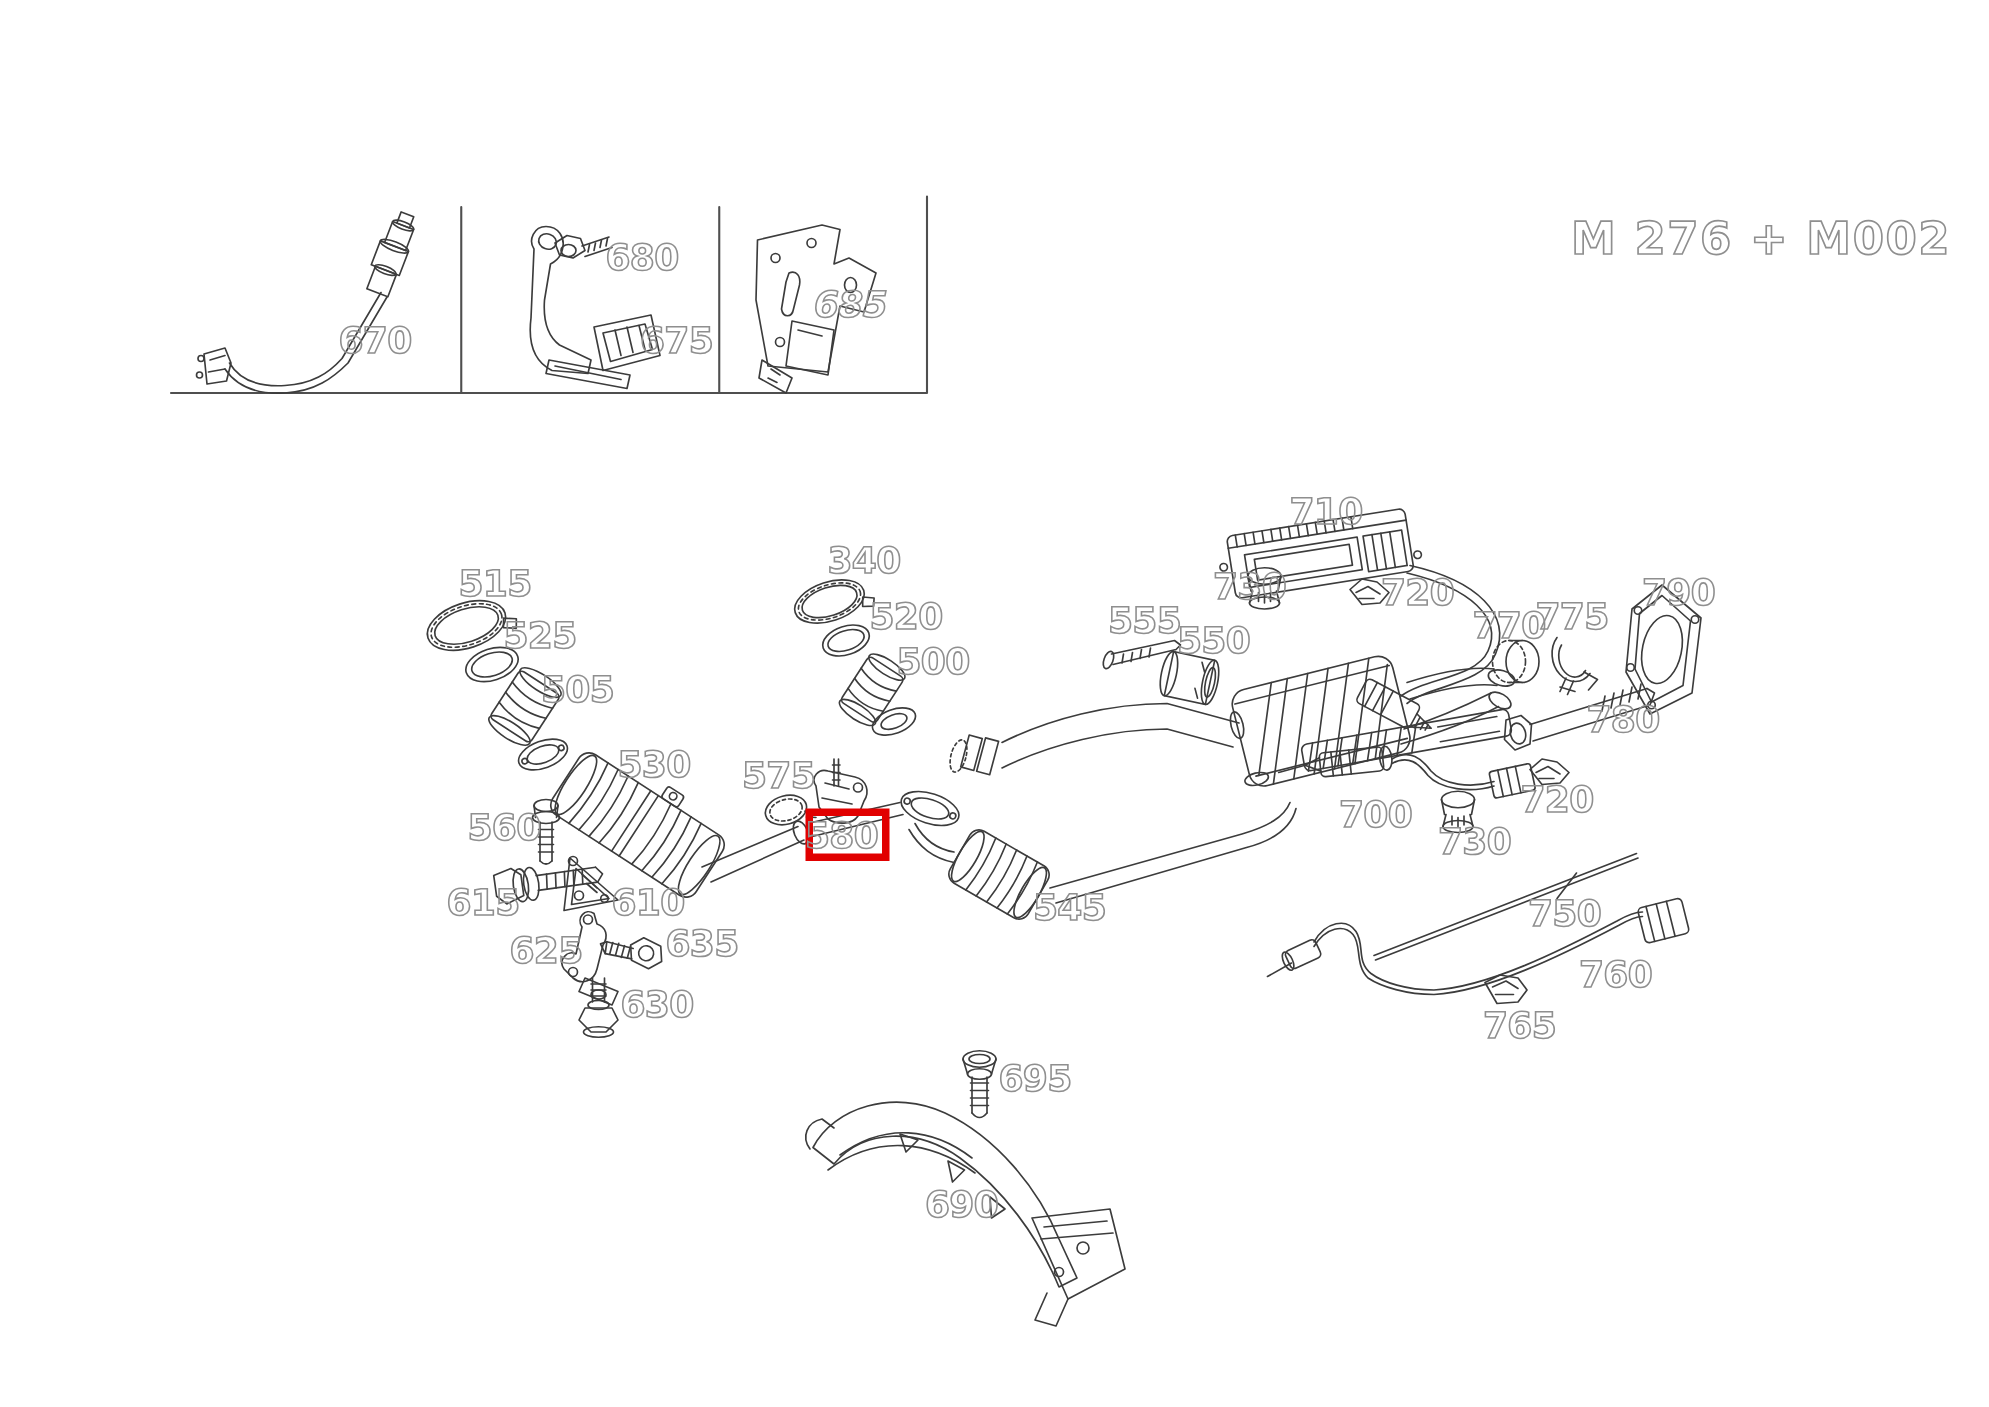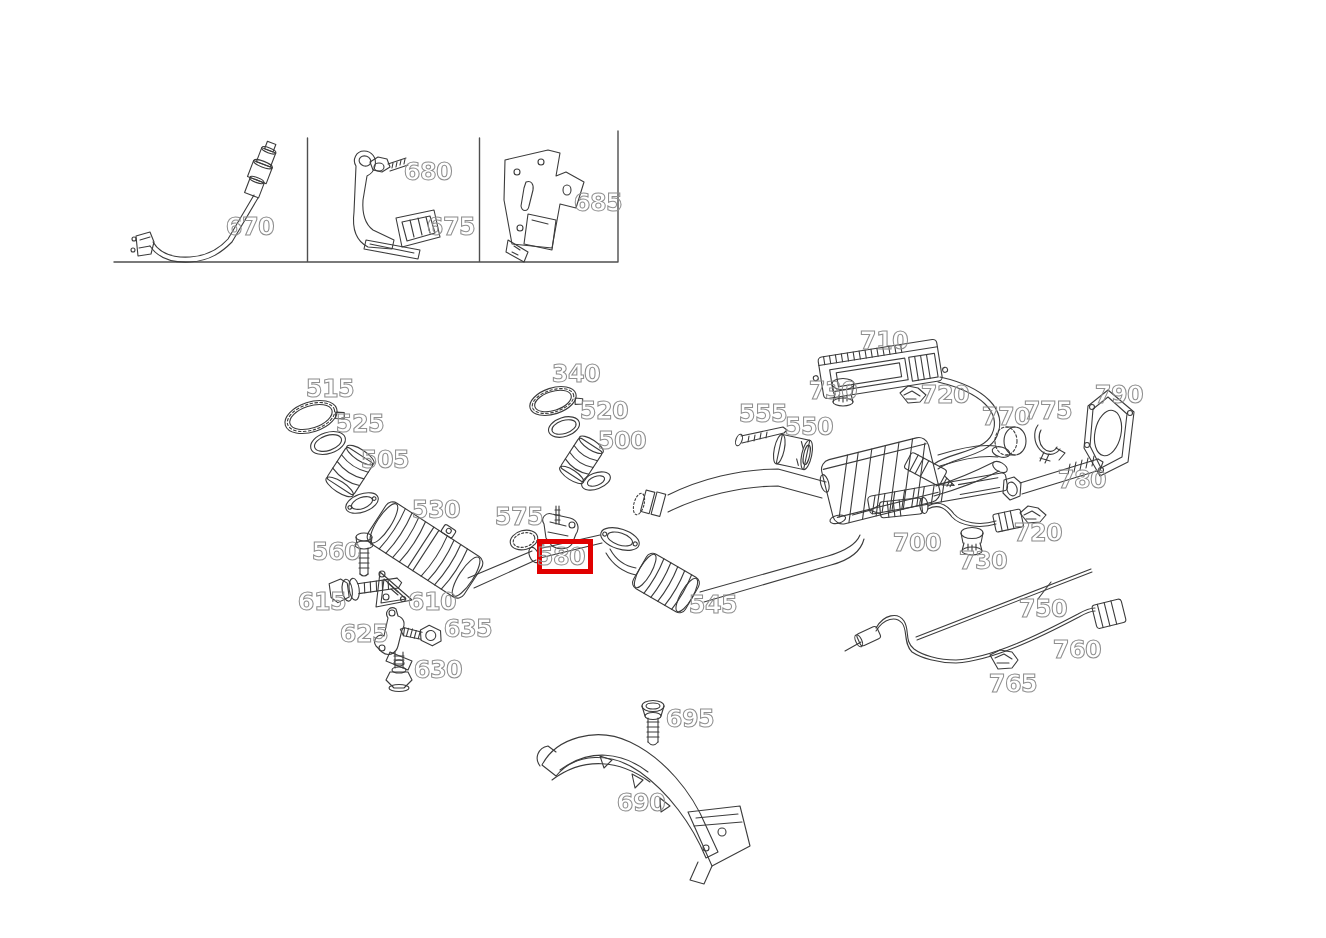--- a/index.html
+++ b/index.html
@@ -390,26 +390,27 @@
         <ellipse cx="653" cy="716" rx="8" ry="3.5"></ellipse>
         <path d="M648 718 V742 M658 718 V742"></path>
         <path d="M647 722 h12 M647 727 h12 M647 732 h12 M647 737 h12"></path>
         <path d="M648 742 Q653 748 658 742"></path>
       </g>
     </g>
   </svg>
 
   <div class="highlight-box" style="left: 537px; top: 539px; width: 46px; height: 25px; border-color: rgb(225, 0, 0);"></div>
 
+  <span class="engine-code" style="left:1174px;top:160px;">M 276 + M002</span>
 
   <div id="labels-layer">
       <span class="part-label" style="left: 250px; top: 227px;">670</span>
       <span class="part-label" style="left: 428px; top: 172px;">680</span>
       <span class="part-label" style="left: 451px; top: 227px;">675</span>
-      <span class="part-label" style="left: 598px; top: 203px;">685</span>
+      <span class="part-label" style="left: 567px; top: 203px; font-style: italic;">685</span>
       <span class="part-label" style="left: 330px; top: 389px;">515</span>
       <span class="part-label" style="left: 360px; top: 424px;">525</span>
       <span class="part-label" style="left: 385px; top: 460px;">505</span>
       <span class="part-label" style="left: 576px; top: 374px;">340</span>
       <span class="part-label" style="left: 604px; top: 411px;">520</span>
       <span class="part-label" style="left: 622px; top: 441px;">500</span>
       <span class="part-label" style="left: 436px; top: 510px;">530</span>
       <span class="part-label" style="left: 519px; top: 517px;">575</span>
       <span class="part-label highlighted" style="left: 561px; top: 557px;">580</span>
       <span class="part-label" style="left: 336px; top: 552px;">560</span>

